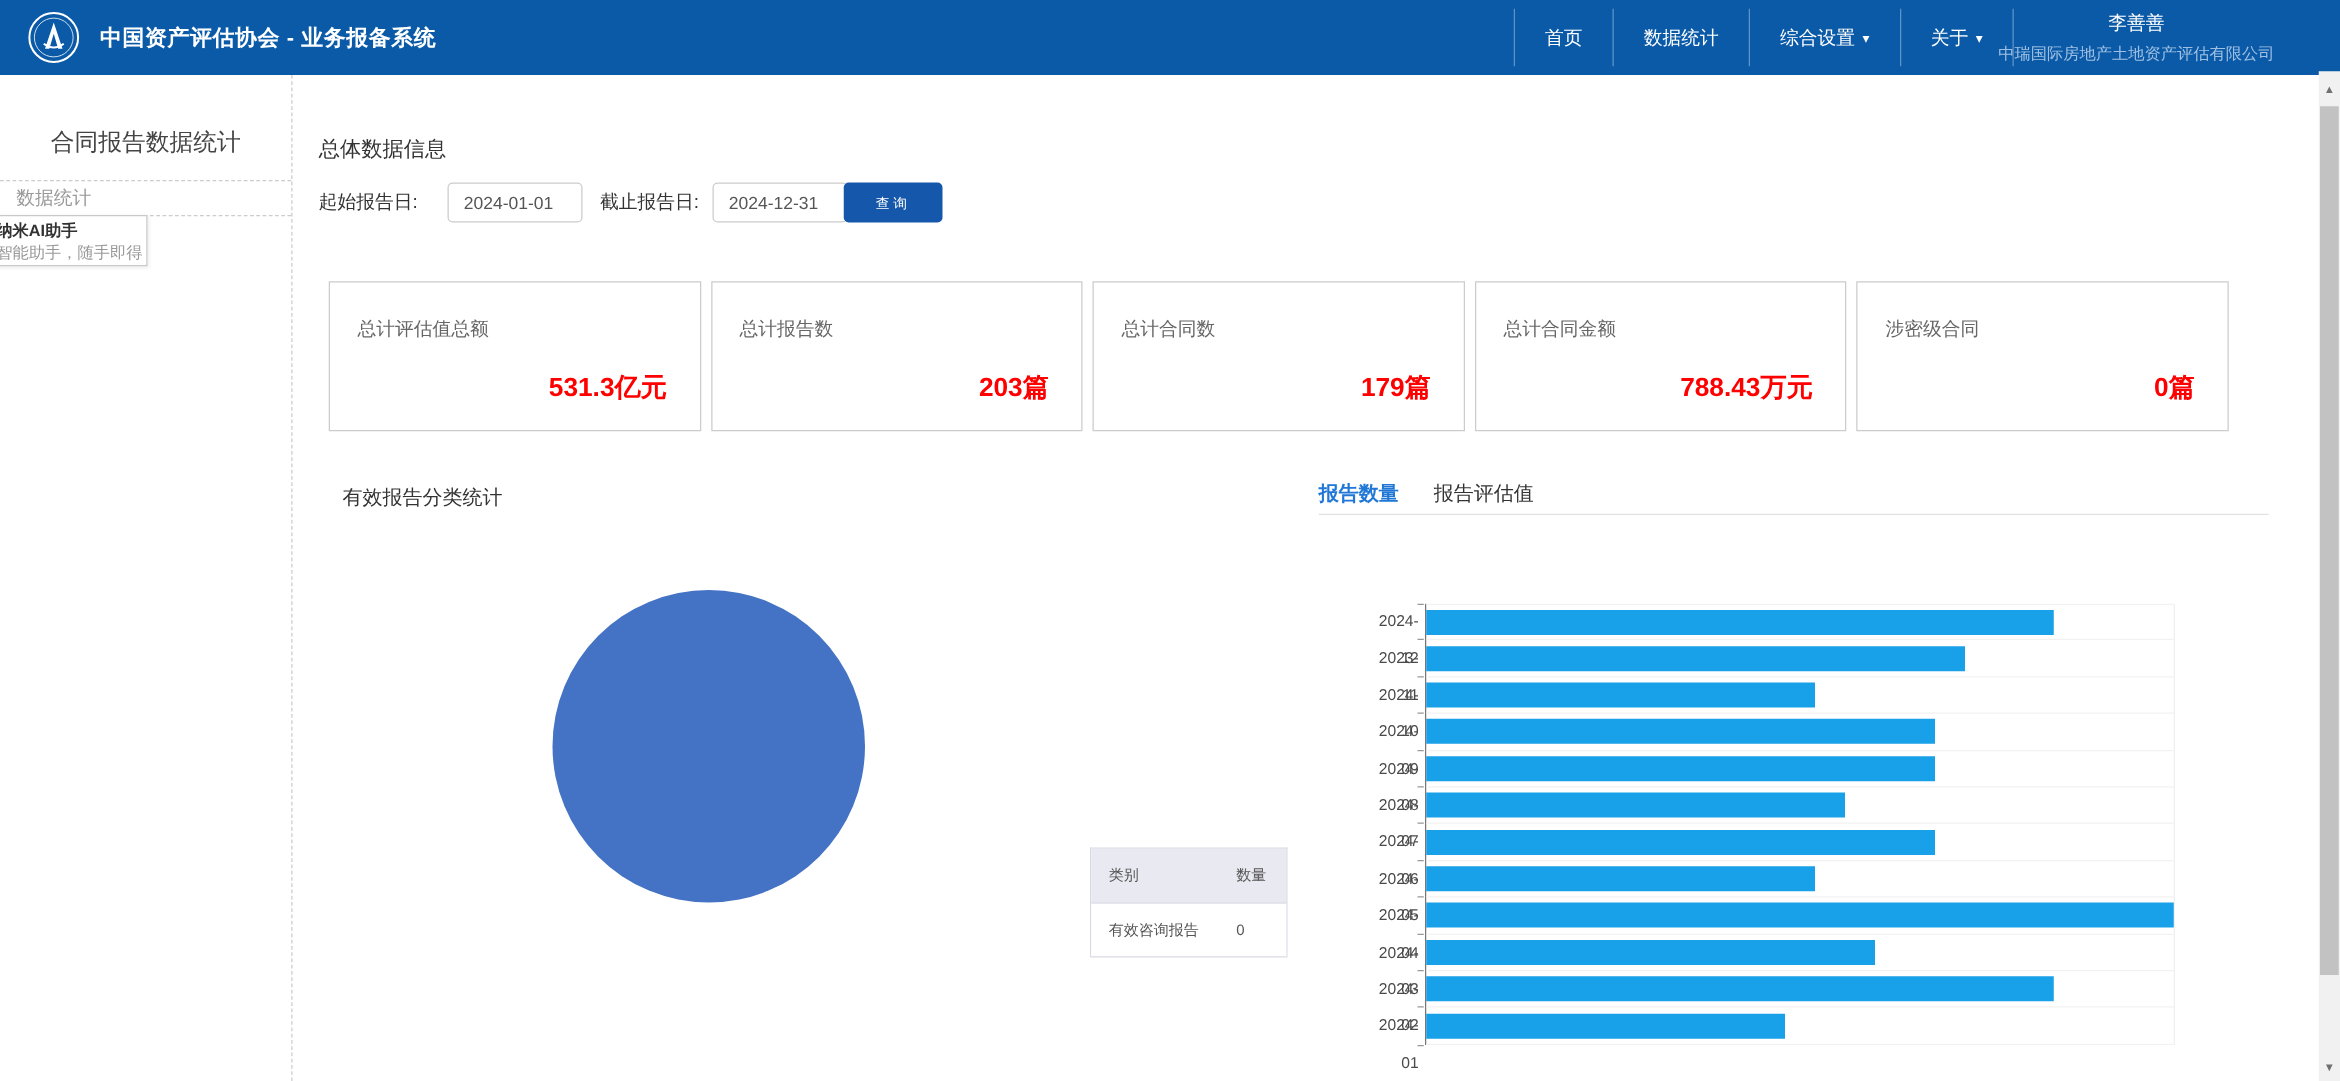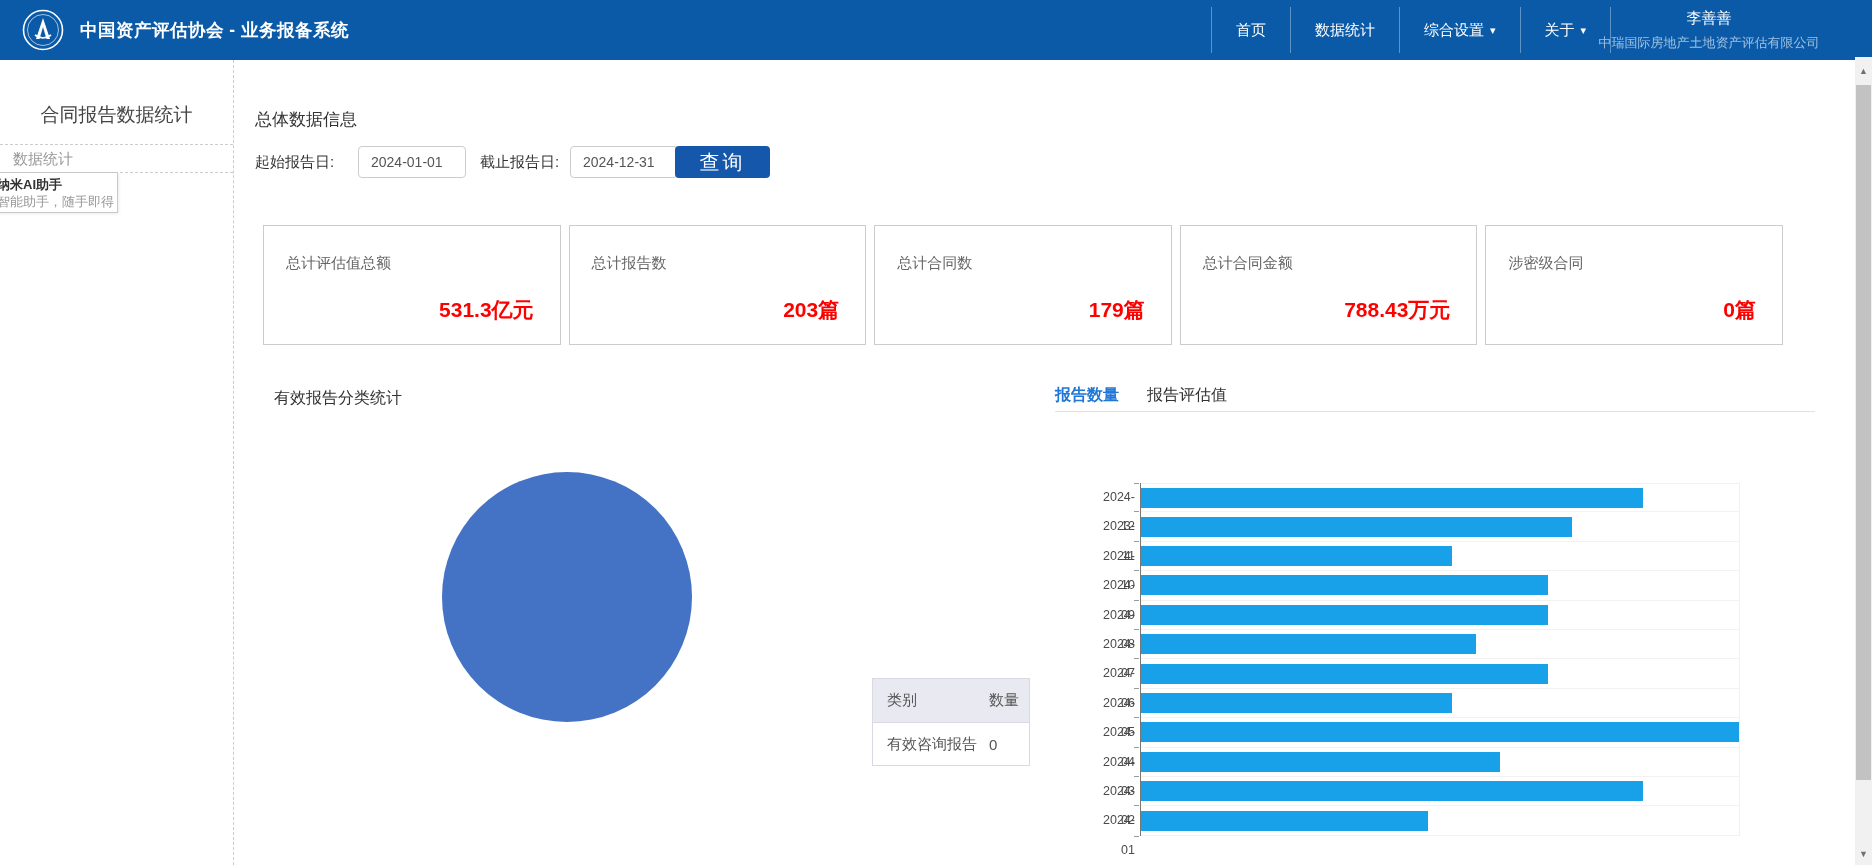--- a/index.html
+++ b/index.html
@@ -46,42 +46,42 @@
   .section-title { position:absolute; left:255px; top:108px; font-size:17px; color:#333; }
   .query-form { position:absolute; left:255px; top:146px; height:32px; }
   .form-label { position:absolute; top:0; height:32px; line-height:32px; font-size:15px; color:#333; white-space:nowrap; }
   .lbl-start { left:0; }
   .lbl-end { left:225px; }
   .date-input { position:absolute; top:0; width:108px; height:32px; border:1px solid #ccc; border-radius:4px;
     font-size:14px; color:#555; padding-left:12px; background:#fff;
     font-family:"Liberation Sans","DejaVu Sans",sans-serif; }
   .inp-start { left:103px; }
   .inp-end { left:315px; }
-  .query-btn { position:absolute; left:420px; top:0; width:95px; height:32px; background:#1558ab; color:#fff;
-    border:none; border-radius:4px; font-size:20px; letter-spacing:3px; cursor:pointer;
+  .query-btn { position:absolute; left:420px; top:0; width:79px; height:32px; background:#1558ab; color:#fff;
+    border:none; border-radius:4px; font-size:11px; letter-spacing:3px; cursor:pointer;
     font-family:"Liberation Sans","DejaVu Sans",sans-serif; }
 
   
   .cards { position:absolute; left:263px; top:225px; width:1520px; height:120px; display:flex; gap:8px; }
   .card { position:relative; flex:1 1 0; background:#fff; border:1px solid #ccc; }
   .card-label { position:absolute; left:22px; top:28px; font-size:15px; color:#666; }
   .card-value { position:absolute; right:26px; bottom:20px; font-size:21px; font-weight:bold; color:#ff0000; }
 
   
   .pie-title { position:absolute; left:274px; top:388px; font-size:16px; color:#333; }
   .tabs { position:absolute; left:1055px; top:385px; display:flex; gap:28px; }
   .tab { font-size:16px; color:#333; cursor:pointer; white-space:nowrap; }
   .tab.active { color:#2077d6; font-weight:bold; }
   .tabs-underline { position:absolute; left:1055px; top:411px; width:760px; height:1px; background:#e2e2e2; }
 
   .pie { position:absolute; left:442px; top:472px; width:250px; height:250px; border-radius:50%; background:#4472c4; }
 
   
   .mini-table { position:absolute; left:872px; top:678px; width:158px; border:1px solid #d9d9e3;
-    border-bottom:none; font-size:15px; color:#555; background:#fff; }
+    border-bottom:none; font-size:12px; color:#555; background:#fff; }
   .mt-row { display:flex; height:43px; align-items:center; border-bottom:1px solid #d9d9e3; background:#fff; }
   .mt-row.header { background:#e9e9f2; height:44px; }
   .mt-c1 { width:116px; padding-left:14px; }
   .mt-c2 { flex:1; }
 
   
   .bar-chart { position:absolute; left:1091px; top:483px; }
   .bar-labels { position:absolute; left:0; top:0; width:44px; }
   .bar-label { height:29.42px; line-height:29.42px; text-align:right; font-size:12.5px; color:#4a4a4a; }
   .bar-plot { position:absolute; left:49px; top:0; width:600px; border-left:1px solid #777;

